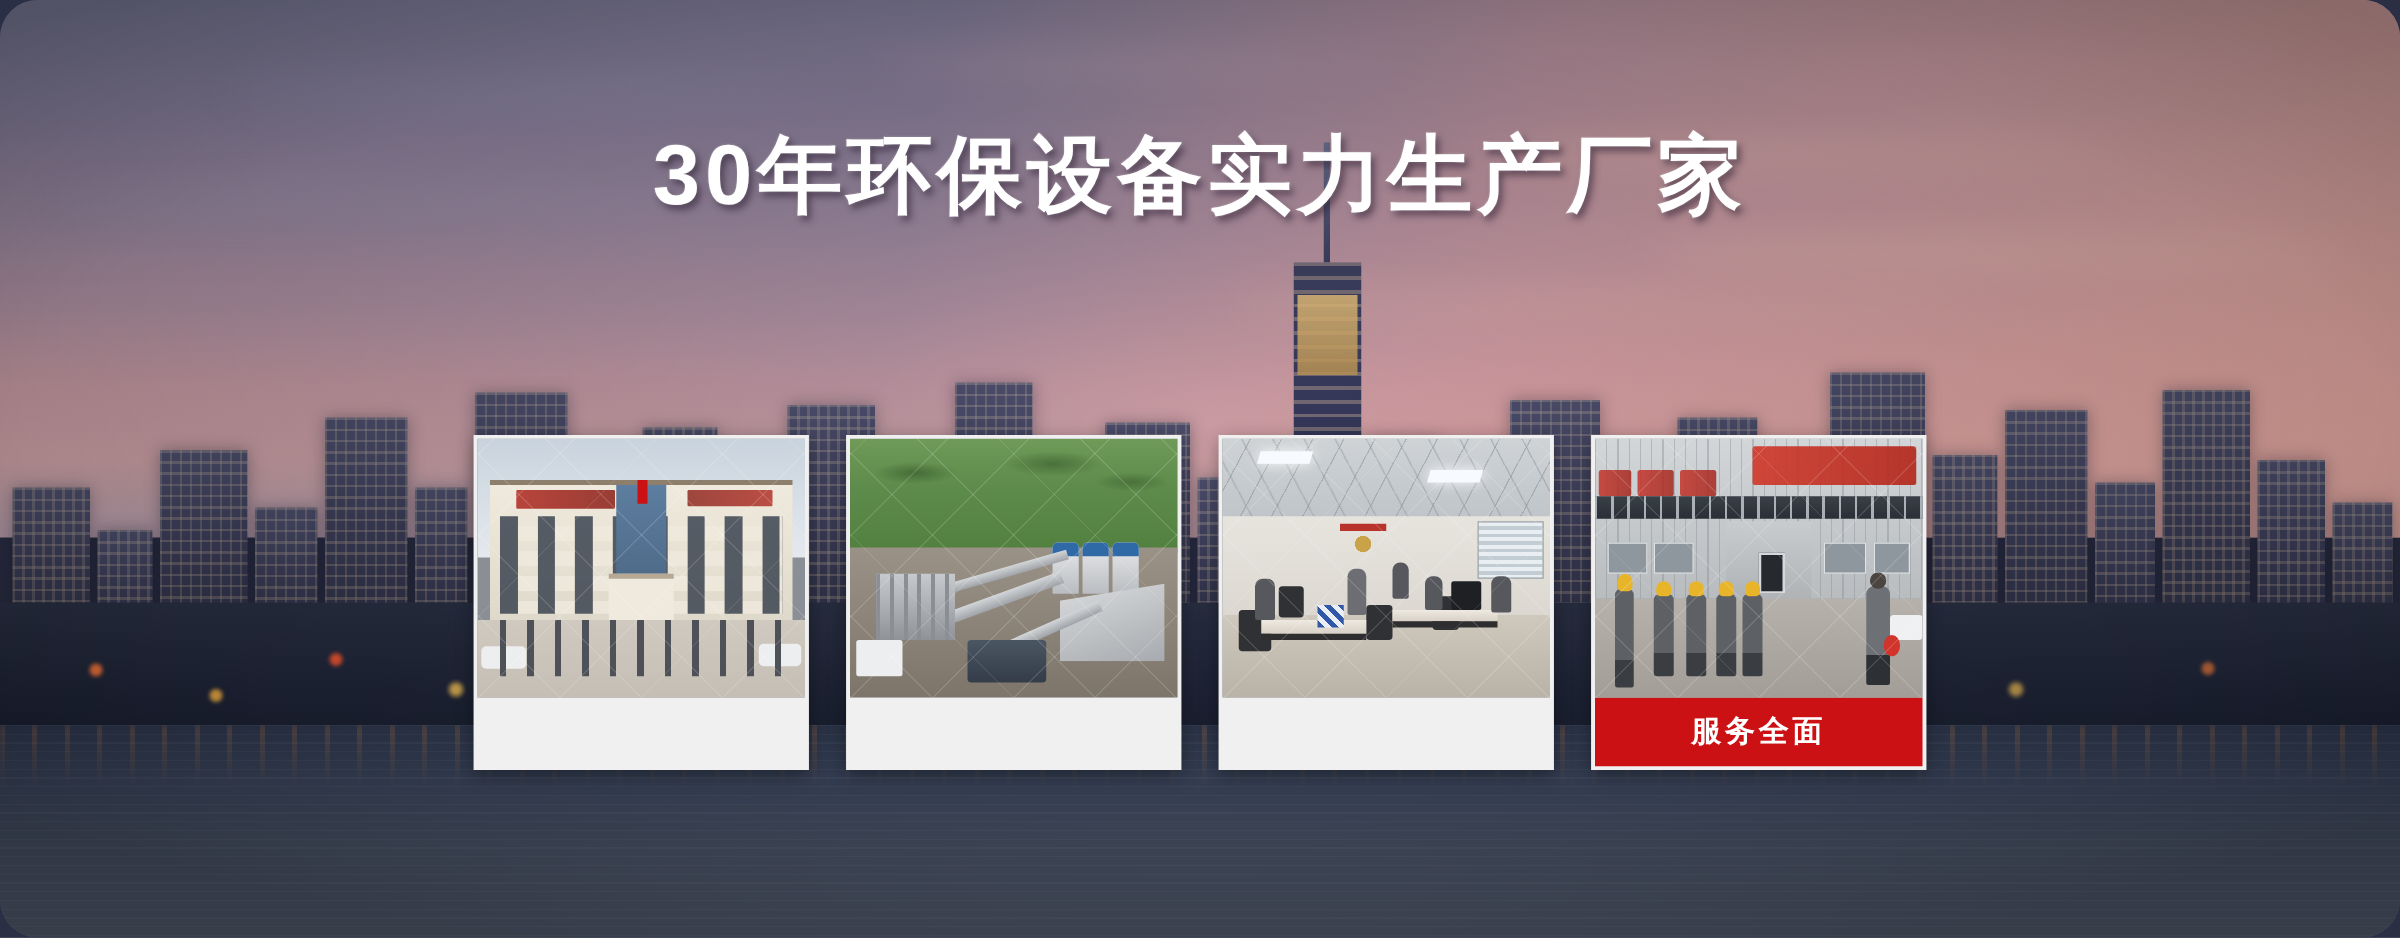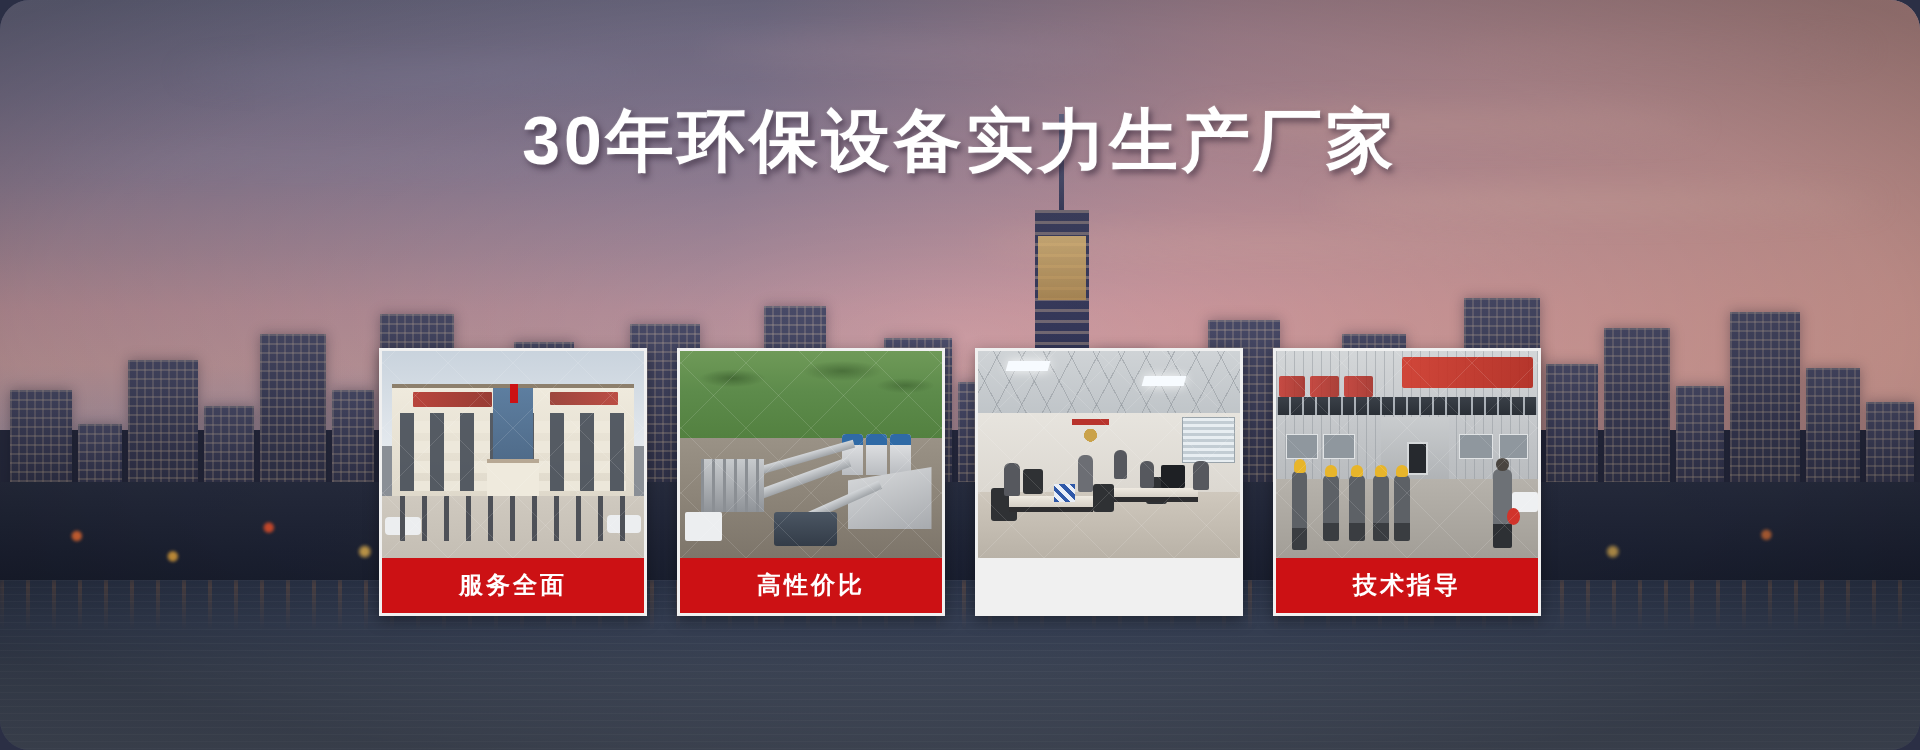--- a/index.html
+++ b/index.html
@@ -392,41 +392,39 @@
             <div class="s1-flag"></div>
             <div class="s1-sign"></div>
             <div class="s1-tel"></div>
             <div class="s1-portico"></div>
             <div class="s1-ground"></div>
             <div class="s1-car-l"></div>
             <div class="s1-car-r"></div>
             <div class="s1-people"></div>
           </div>
         </div>
-        <div class="cap">服务全面</div>
       </div>
 
       <div class="card">
         <div class="thumb">
           <div class="scene">
             <div class="s2-field"></div>
             <div class="s2-ground"></div>
             <div class="s2-silo a"></div>
             <div class="s2-silo b"></div>
             <div class="s2-silo c"></div>
             <div class="s2-hall"></div>
             <div class="s2-conv k1"></div>
             <div class="s2-conv k2"></div>
             <div class="s2-conv k3"></div>
             <div class="s2-plant"></div>
             <div class="s2-shed"></div>
             <div class="s2-white"></div>
           </div>
         </div>
-        <div class="cap">高性价比</div>
       </div>
 
       <div class="card">
         <div class="thumb">
           <div class="scene">
             <div class="s3-ceil"></div>
             <div class="s3-lamp l1"></div>
             <div class="s3-lamp l2"></div>
             <div class="s3-wall"></div>
             <div class="s3-decal"></div>
@@ -469,18 +467,18 @@
             <div class="s4-car"></div>
             <div class="s4-worker a"></div>
             <div class="s4-worker b"></div>
             <div class="s4-worker c"></div>
             <div class="s4-worker d"></div>
             <div class="s4-worker e"></div>
             <div class="s4-boss"></div>
             <div class="s4-helmet"></div>
           </div>
         </div>
-        <div class="cap">技术指导</div>
+        <div class="cap">服务全面</div>
       </div>
 
     </div>
   </div>
 </div>
 
 </body></html>

